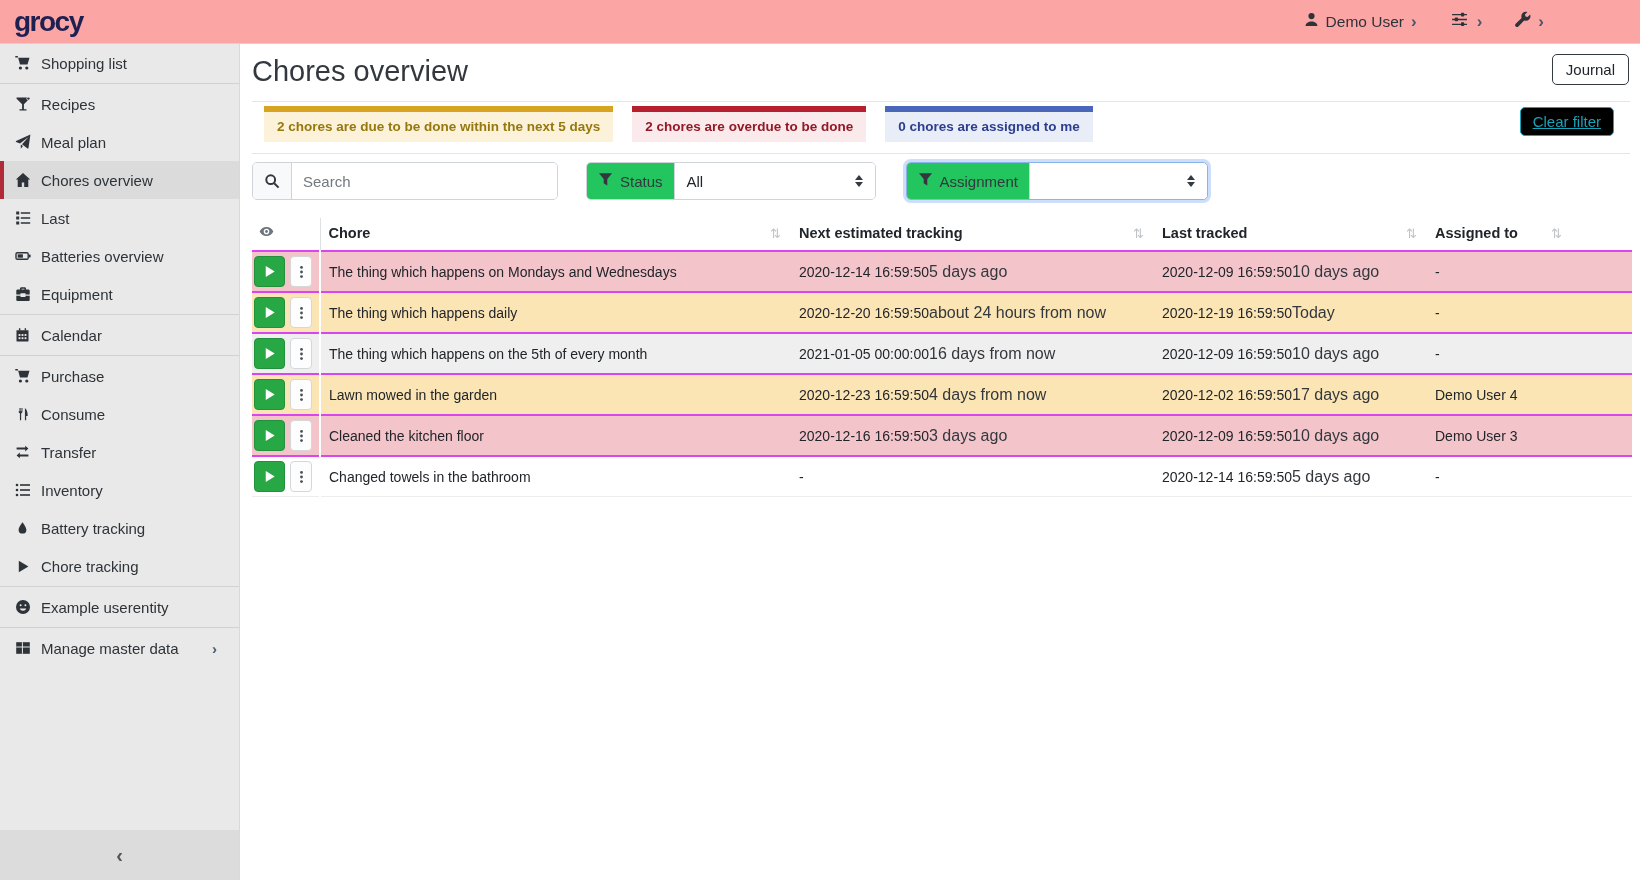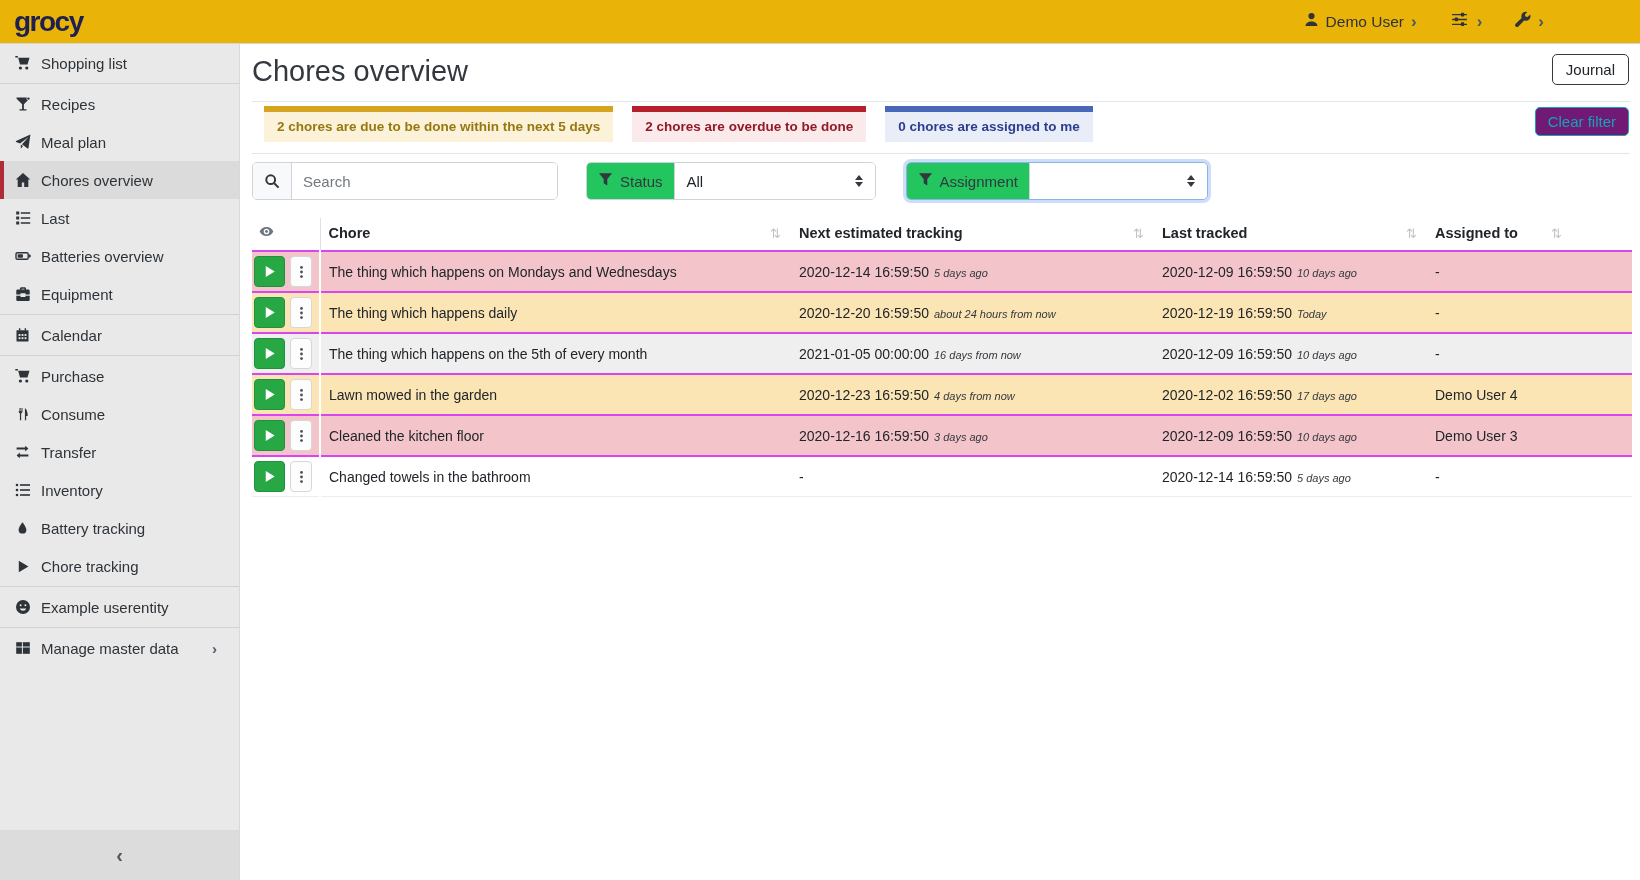--- a/index.html
+++ b/index.html
@@ -1,20 +1,20 @@
 <!DOCTYPE html>
 <html><head>
 <meta charset="utf-8">
 <style>
   * { box-sizing: border-box; margin: 0; padding: 0; }
   html,body { width:1640px; height:880px; overflow:hidden; }
   body { font-family:"Liberation Sans", sans-serif; background:#fff; color:#212529; font-size:14px; }
 
   
-  .topbar { position:absolute; top:0; left:0; width:1640px; height:44px; background:#eab308;
+  .topbar { position:absolute; top:0; left:0; width:1640px; height:44px; background:#fca5a5;
             border-bottom:1px solid #d4d4d4; display:flex; align-items:center; z-index:5; }
   .logo { margin-left:14px; font-weight:800; font-size:28px; letter-spacing:-1.5px; color:#1e2052; }
   .topbar-right { margin-left:auto; display:flex; align-items:center; gap:32px; padding-right:96px; }
   .tb-menu { display:flex; align-items:center; gap:7px; cursor:pointer; color:#2d3338; font-size:15.5px; }
   .tb-chev { color:#46586a; font-size:17px; font-weight:700; line-height:1; }
 
   
   .sidebar { position:absolute; top:44px; left:0; width:240px; height:836px; background:#e9e9e9;
              border-right:1px solid #d9d9d9; }
   .side-sep { border-top:1px solid #d2d2d2; margin:1px 0; }
@@ -35,23 +35,23 @@
   .btn-journal { position:absolute; right:1px; top:4px; background:#fff; border:1px solid #343a40;
                  border-radius:5px; color:#212529; font-size:15px; padding:6px 13px; cursor:pointer;
                  font-family:inherit; }
 
   .banner-row { position:relative; border-bottom:1px solid #e3e6e8; padding:4px 12px 11px;
                 display:flex; gap:19px; align-items:flex-start; }
   .banner { border-top:6px solid; padding:7px 13px 8px; font-weight:700; font-size:13.5px; cursor:pointer; }
   .banner.warning { border-color:#d7a422; background:#fbf2d9; color:#97780e; }
   .banner.danger  { border-color:#b6202e; background:#fbeaec; color:#921925; }
   .banner.info    { border-color:#4a66b8; background:#e8edf8; color:#2c3e8f; }
-  .btn-clearfilter { position:absolute; right:1px; top:5px; background:#701a75; border:1px solid #17a2b8;
+  .btn-clearfilter { position:absolute; right:16px; top:5px; background:#000000; border:1px solid #17a2b8;
                      border-radius:5px; color:#17a2b8; font-size:15px; padding:5px 12px; cursor:pointer;
-                     font-family:inherit; }
+                     font-family:inherit;text-decoration:underline; }
 
   .filter-row { padding:8px 0 10px; display:flex; align-items:center; }
   .igroup { display:flex; align-items:stretch; height:38px; border:1px solid #ced4da; border-radius:5px;
             background:#fff; overflow:hidden; }
   .iprepend { display:flex; align-items:center; gap:7px; padding:0 11px; background:#22c55e;
               border-right:1px solid #ced4da; color:#32383e; font-size:15px; }
   .iprepend.light { background:#f8f9fa; }
   .igroup input { border:none; outline:none; font-size:15px; padding:0 11px; width:268px;
                   font-family:inherit; color:#1d4ed8; }
   .igroup input::placeholder { color:#74797e; }
@@ -76,21 +76,21 @@
   th.th-asg .sort { margin-right:60px; }
   .sort { color:#bfc4c9; font-size:13px; font-weight:400; }
   .eye { color:#6c757d; display:inline-flex; }
   td { padding:4px 10px 4px 8px; font-size:14px; color:#212529; height:40px; }
   td.td-act { padding:4px 2px 4px 2px; border-right:2px solid #fff; white-space:nowrap; }
   tr { border-bottom:2px solid #d946ef; }
   tr.row-danger  td { background:#f3c5cb; }
   tr.row-warning td { background:#fbe5b5; }
   tr.row-stripe  td { background:#efefef; }
   tr.row-plain { border-bottom:1px solid #ebedef; }
-  .rel { font-size:11px; font-style:italic; margin-left:5px; color:#33383d; }
+  .rel { font-size:16px; color:#33383d; }
   .btn-play { width:31px; height:31px; background:#28a745; border:1px solid #23913c; border-radius:4px;
               display:inline-flex; align-items:center; justify-content:center; cursor:pointer;
               vertical-align:middle; }
   .btn-dots { width:22px; height:31px; background:#fdfdfd; border:1px solid #d5d7d9; border-radius:4px;
               display:inline-flex; align-items:center; justify-content:center; cursor:pointer;
               margin-left:5px; vertical-align:middle; color:#495057; }
 </style>
 </head>
 <body>
 

